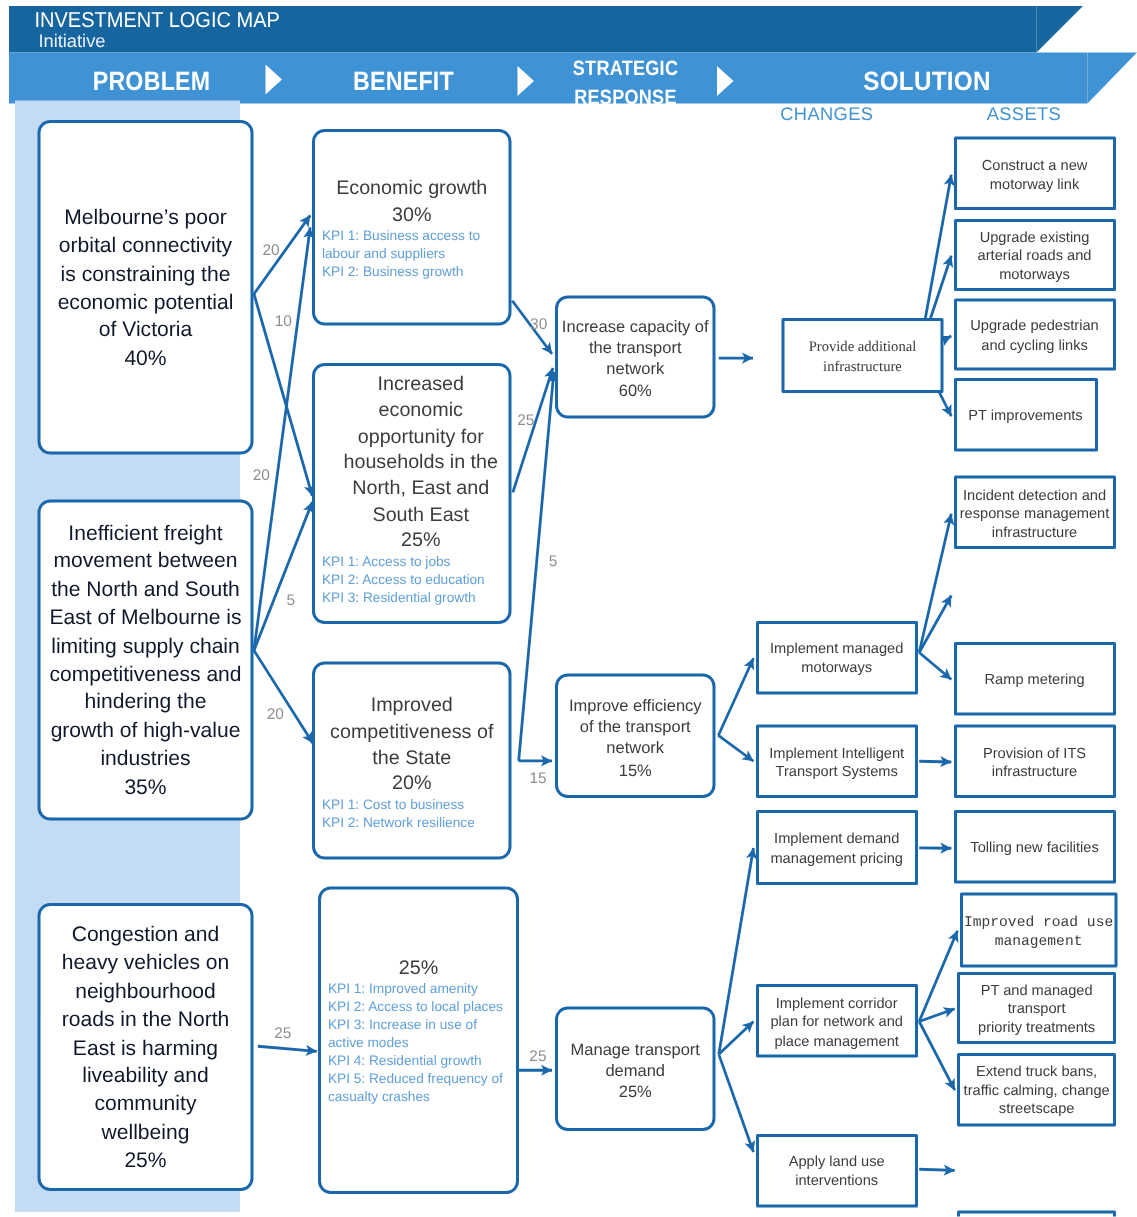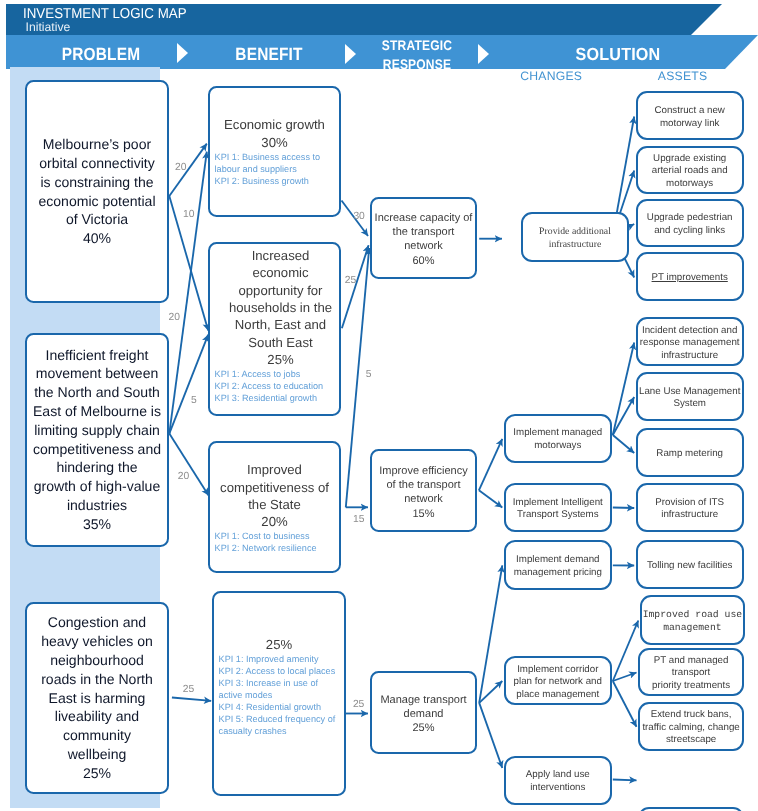--- a/index.html
+++ b/index.html
@@ -28,21 +28,21 @@
             text-align:center;letter-spacing:.25px;line-height:14px;}
 
   
   .pale{position:absolute;left:9.5px;top:67px;width:150px;height:741px;background:#c3dcf4;}
 
   
   .box{position:absolute;box-sizing:border-box;background:#ffffff;
        border:2.05px solid #1a67ab;display:flex;flex-direction:column;
        justify-content:center;align-items:center;overflow:hidden;}
   .box.rad{border-radius:8.5px;}
-  .box.rad6{border-radius:11px;}
+  .box.rad6{border-radius:1px;}
 
   .ptxt{text-align:center;font-size:14.05px;line-height:18.78px;white-space:pre-line;
         color:#0f172a;}
   .bhead{align-self:stretch;text-align:center;}
   .btxt{text-align:center;font-size:13.15px;line-height:17.4px;white-space:pre-line;
         color:#3c3c3c;}
   .kpis{align-self:stretch;padding:0 0 0 4.6px;margin-top:-0.5px;}
   .kpi{color:#63a0d8;font-size:9.15px;line-height:12.0px;white-space:pre-line;text-align:left;}
   .stxt{text-align:center;font-size:11.0px;line-height:14.35px;white-space:pre-line;color:#3c3c3c;
         position:relative;top:1.6px;}
@@ -262,32 +262,28 @@
     </div>
 <div class="box rad6" style="left:635.7px;top:145.5px;width:108px;height:48.8px;">
       <div class="ctxt">Upgrade existing
 arterial roads and
 motorways</div>
     </div>
 <div class="box rad6" style="left:635.7px;top:198.9px;width:108px;height:48.6px;">
       <div class="ctxt">Upgrade pedestrian
 and cycling links</div>
     </div>
-<div class="box rad6" style="left:635.7px;top:252.1px;width:108px;height:49.2px;text-decoration:underline;">
+<div class="box rad6" style="left:635.7px;top:252.1px;width:96px;height:49.2px;">
       <div class="ctxt">PT improvements</div>
     </div>
 <div class="box rad6" style="left:635.7px;top:317.4px;width:108px;height:49.1px;">
       <div class="ctxt">Incident detection and
 response management
 infrastructure</div>
     </div>
-<div class="box rad6" style="left:635.7px;top:371.9px;width:108px;height:49.6px;">
-      <div class="ctxt">Lane Use Management
-System</div>
-    </div>
 <div class="box rad6" style="left:635.7px;top:427.7px;width:108px;height:49.6px;">
       <div class="ctxt">Ramp metering</div>
     </div>
 <div class="box rad6" style="left:635.7px;top:483.0px;width:108px;height:49.3px;">
       <div class="ctxt">Provision of ITS
 infrastructure</div>
     </div>
 <div class="box rad6" style="left:635.7px;top:540.4px;width:108px;height:49.1px;">
       <div class="ctxt">Tolling new facilities</div>
     </div>

